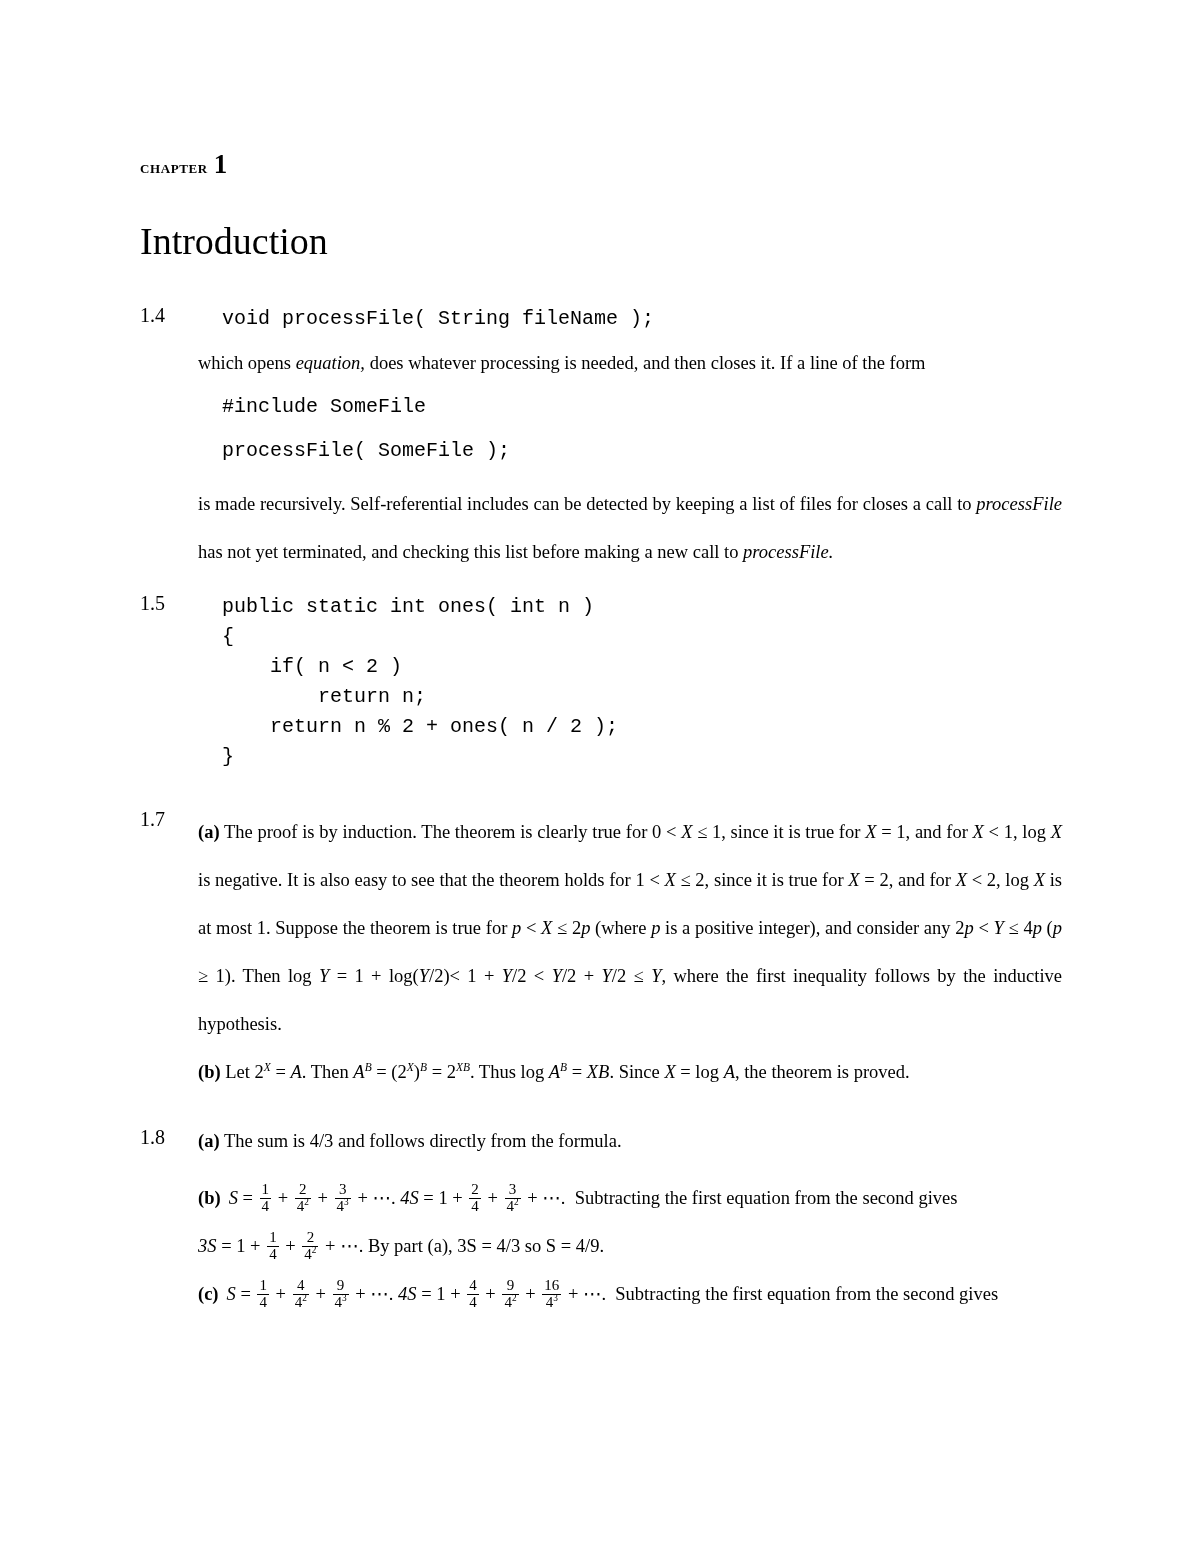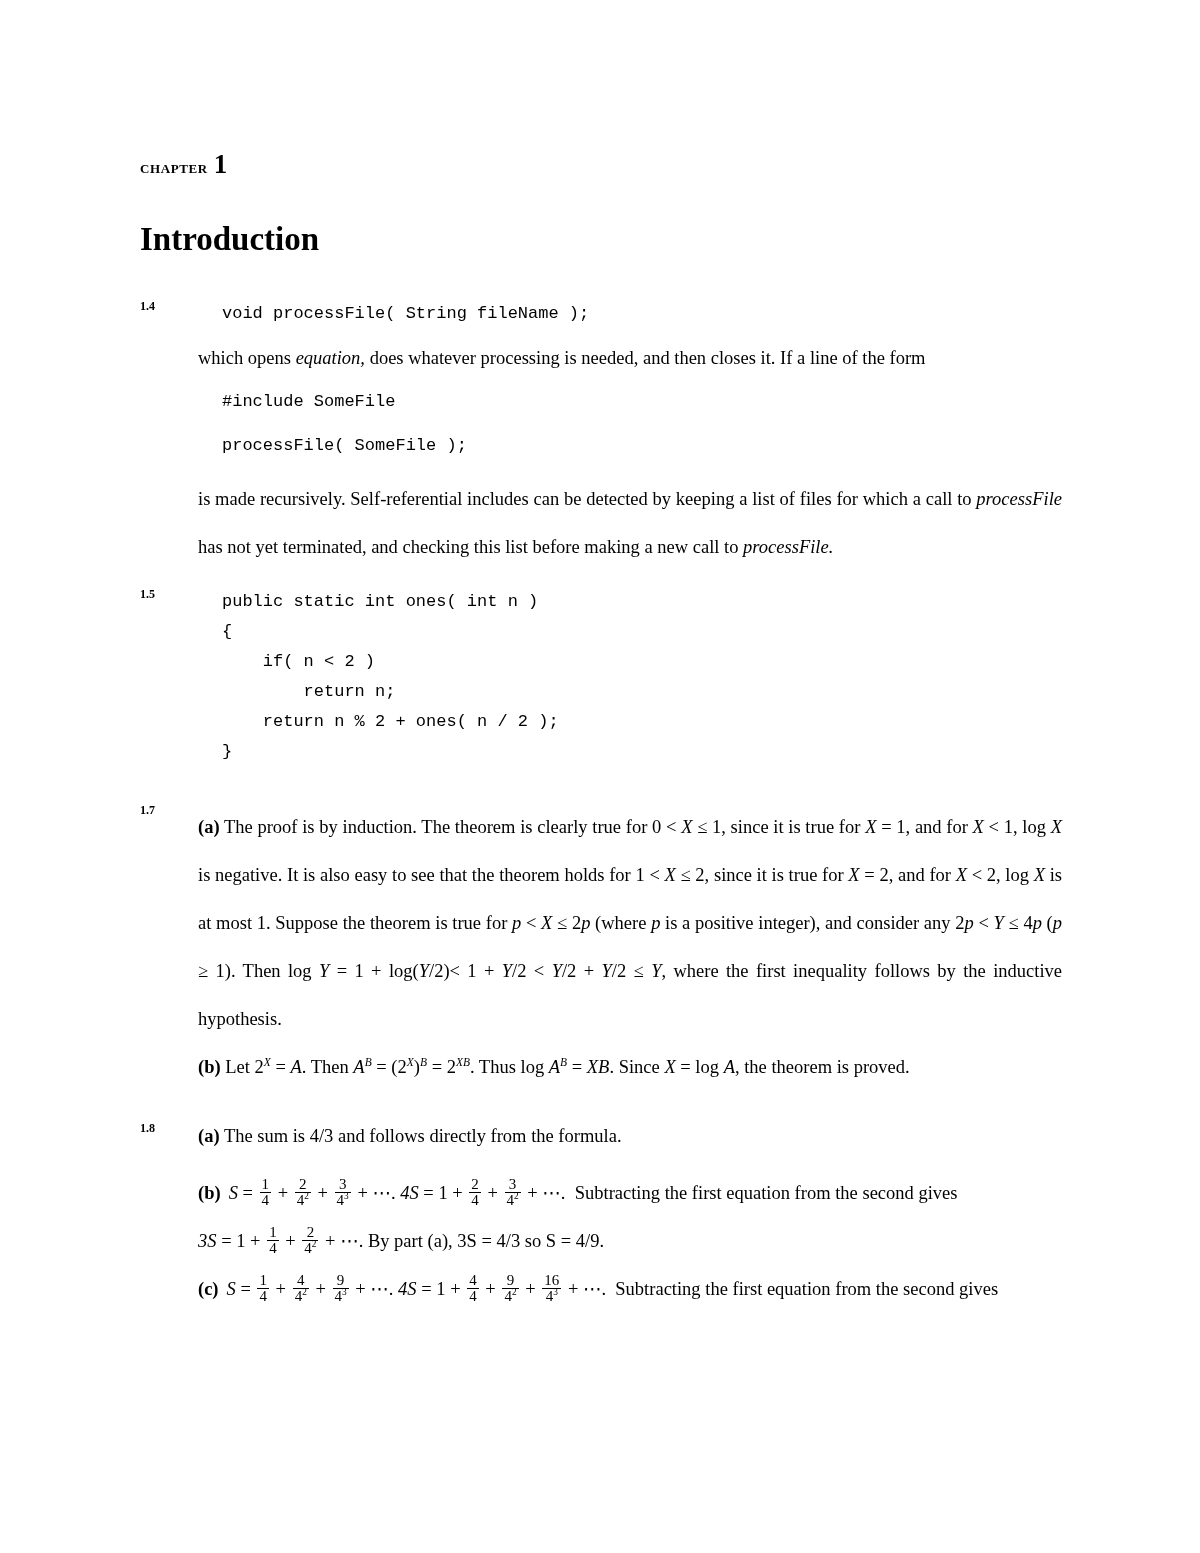--- a/index.html
+++ b/index.html
@@ -38,58 +38,58 @@
     text-transform: lowercase;
     letter-spacing: .6px;
   }
   .chapter-num {
     font-size: 27px;
     font-weight: bold;
     padding-left: 6px;
   }
   .doc-title {
     margin-top: 41px;
-    font-size: 33px;
-    font-weight: bold;
+    font-size: 38px;
+    font-weight: normal;
     line-height: 1.1;
   }
 
   
   .ex {
     position: relative;
     margin-top: 42px;
   }
   .ex-num {
     position: absolute;
     left: 0;
     top: 0;
     width: 56px;
-    font-size: 12px;
-    font-weight: bold;
+    font-size: 20px;
+    font-weight: normal;
   }
   .ex-body {
     margin-left: 58px;
   }
 
   .para {
     font-size: 18.5px;
     line-height: 48px;
     text-align: justify;
     margin: 0;
   }
   .para.tight { line-height: 30px; }
   .para + .para { margin-top: 0; }
 
   .lbl { font-weight: bold; }
   .it { font-style: italic; }
 
   
   .code {
     font-family: "Liberation Mono", "DejaVu Sans Mono", monospace;
-    font-size: 17px;
+    font-size: 20px;
     line-height: 30px;
     white-space: pre;
     color: #000;
   }
   .code-inline {
     margin-left: 24px;
     margin-top: 14px;
     margin-bottom: 14px;
   }
   .code-block {
@@ -146,21 +146,21 @@
 
         <div class="code code-inline">void processFile( String fileName );</div>
 
         <p class="para tight"><span>which opens </span><span class="it">equation,</span><span> does whatever processing is needed, and then closes it. If a line of the form</span></p>
 
         <div class="code code-inline">#include SomeFile</div>
 
 
         <div class="code code-inline">processFile( SomeFile );</div>
 
-        <p class="para"><span>is made recursively. Self-referential includes can be detected by keeping a list of files for which a call to </span><span class="it">processFile</span><span> has not yet terminated, and checking this list before making a new call to </span><span class="it">processFile.</span></p>
+        <p class="para"><span>is made recursively. Self-referential includes can be detected by keeping a list of files for closes a call to </span><span class="it">processFile</span><span> has not yet terminated, and checking this list before making a new call to </span><span class="it">processFile.</span></p>
       </div>
     </div>
 
     <div class="ex" style="margin-top:18px;">
       <div class="ex-num">1.5</div>
       <div class="ex-body">
         <div class="code code-block">public static int ones( int n )
 {
     if( n &lt; 2 )
         return n;

